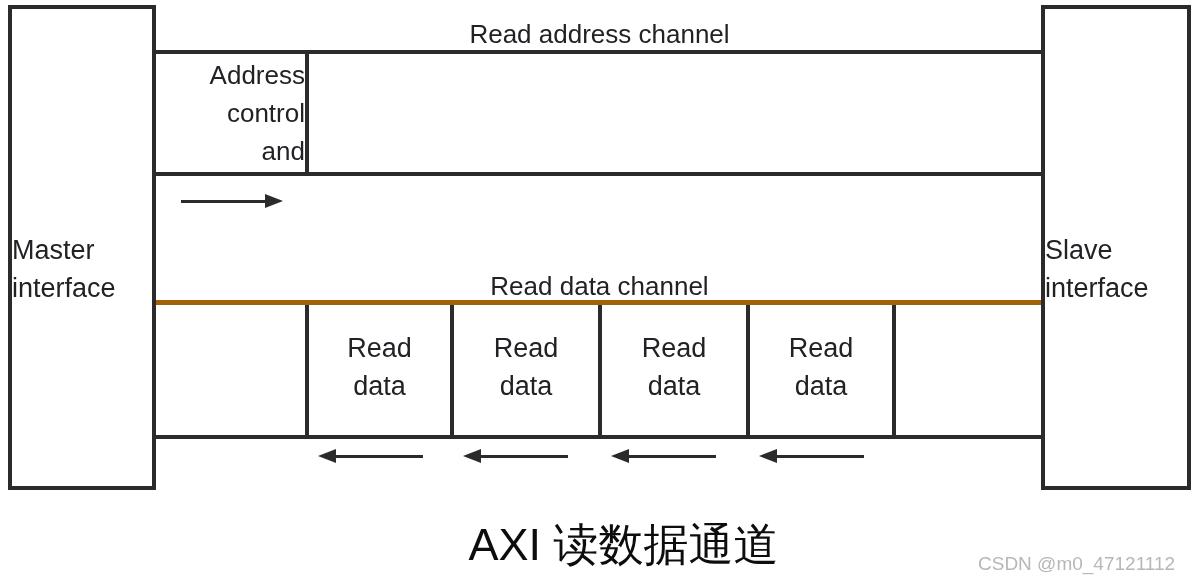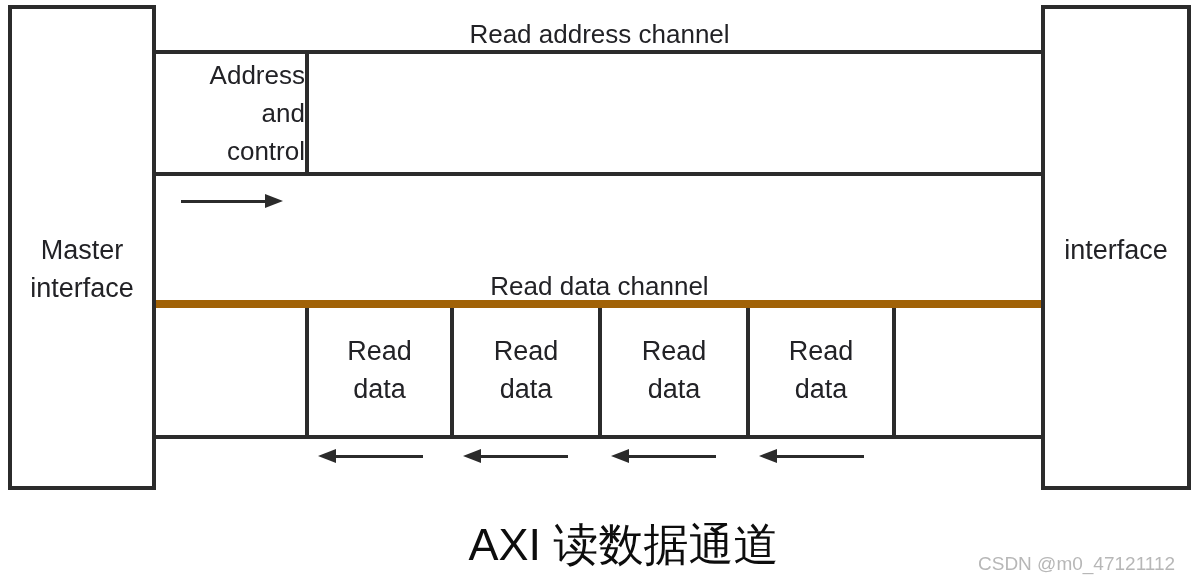--- a/index.html
+++ b/index.html
@@ -17,21 +17,20 @@
     position:absolute;
     box-sizing:border-box;
     border:4px solid #2b2b2b;
     background:#ffffff;
     top:5px;height:485px;
   }
   #master-box{left:8px;width:148px;}
   #slave-box{left:1041px;width:150px;}
   .iface-label{
     position:absolute;left:0;right:0;top:222px;
-    text-align:center;
     font-size:27px;line-height:38px;
     color:#222226;
   }
   
   .channel-title{
     position:absolute;left:0;width:1199px;
     text-align:center;
     font-size:26px;line-height:30px;
     color:#222226;
   }
@@ -53,21 +52,21 @@
     text-align:right;
     font-size:26px;line-height:38px;
     padding-top:2px;
     color:#222226;
   }
   
   #data-row{
     position:absolute;
     left:156px;top:300px;width:887px;height:139px;
     box-sizing:border-box;
-    border-top:8px solid #a16207;
+    border-top:5px solid #a16207;
     border-bottom:4px solid #2b2b2b;
     background:#ffffff;
     display:flex;
   }
   .data-cell{
     box-sizing:border-box;
     border-right:4px solid #2b2b2b;
     text-align:center;
     font-size:27px;line-height:38px;
     padding-top:24px;
@@ -116,22 +115,22 @@
 </head>
 <body>
 
 <div id="canvas">
 
   <div id="read-address-title" class="channel-title">Read address channel</div>
 
   <div id="address-row">
     <div id="address-control-cell">
       <div>Address</div>
+      <div>control</div>
       <div>and</div>
-      <div>control</div>
     </div>
   </div>
 
   <div id="addr-arrow" class="arrow arrow-right">
     <div class="shaft"></div>
     <div class="head"></div>
   </div>
 
   <div id="read-data-title" class="channel-title">Read data channel</div>
 
@@ -175,20 +174,21 @@
 
   <div id="master-box" class="iface-box">
     <div class="iface-label">
       <div>Master</div>
       <div>interface</div>
     </div>
   </div>
 
   <div id="slave-box" class="iface-box">
     <div class="iface-label">
+      <div>Slave</div>
       <div>interface</div>
     </div>
   </div>
 
   <div id="caption">AXI 读数据通道</div>
   <div id="watermark">CSDN @m0_47121112</div>
 
 </div>
 
 </body></html>

